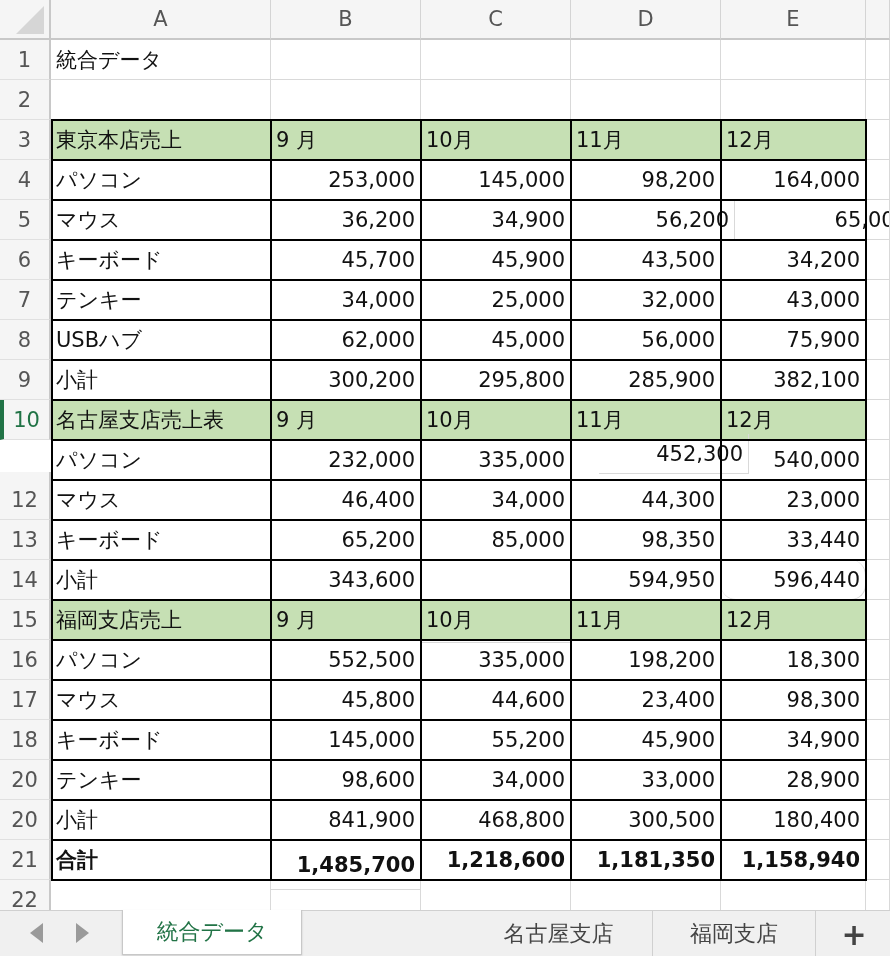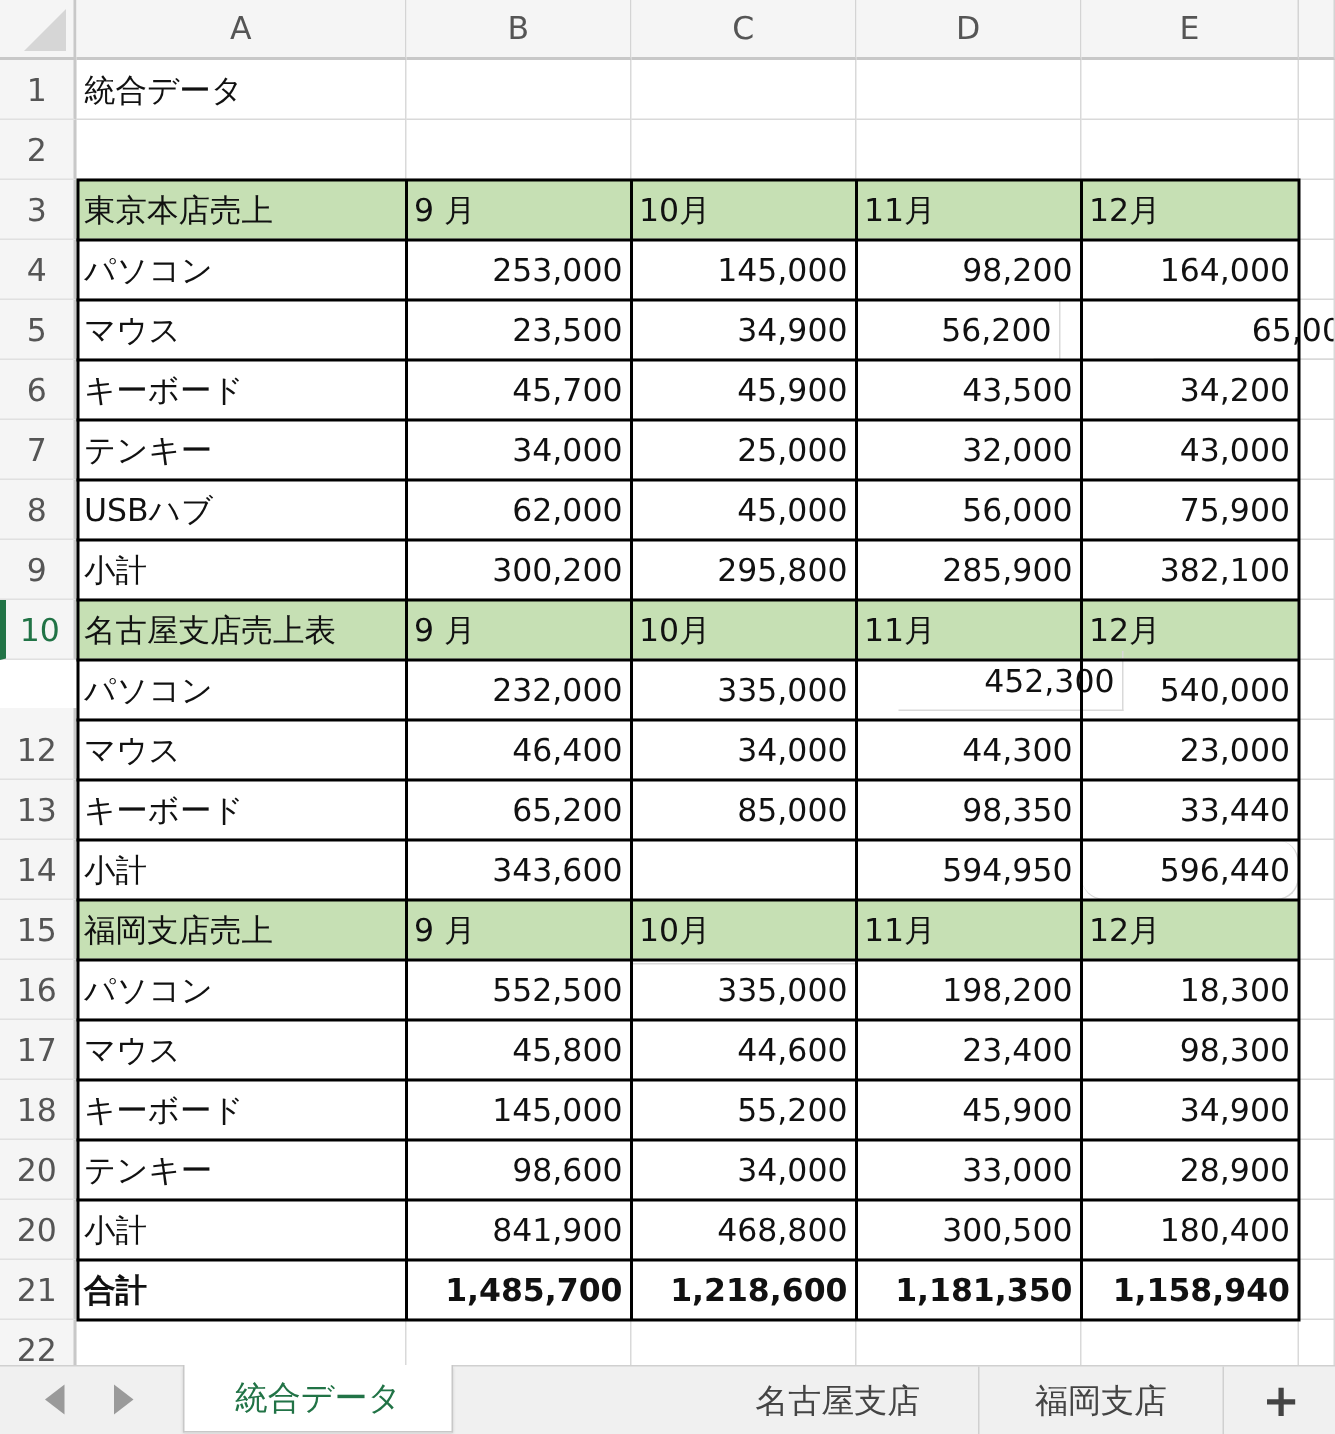--- a/index.html
+++ b/index.html
@@ -59,23 +59,23 @@
     <div class="cell" style="left: 866px; top: 120px; width: 24px; height: 40px;"></div>
     <div class="rowhdr" style="top: 160px; height: 40px;">4</div>
     <div class="cell" style="left: 51px; top: 160px; width: 220px; height: 40px;">パソコン</div>
     <div class="cell num" style="left: 271px; top: 160px; width: 150px; height: 40px;">253,000</div>
     <div class="cell num" style="left: 421px; top: 160px; width: 150px; height: 40px;">145,000</div>
     <div class="cell num" style="left: 571px; top: 160px; width: 150px; height: 40px;">98,200</div>
     <div class="cell num" style="left: 721px; top: 160px; width: 145px; height: 40px;">164,000</div>
     <div class="cell" style="left: 866px; top: 160px; width: 24px; height: 40px;"></div>
     <div class="rowhdr" style="top: 200px; height: 40px;">5</div>
     <div class="cell" style="left: 51px; top: 200px; width: 220px; height: 40px;">マウス</div>
-    <div class="cell num" style="left: 271px; top: 200px; width: 150px; height: 40px;">23,500</div>
+    <div class="cell num" style="left: 271px; top: 200px; width: 150px; height: 40px;">36,200</div>
     <div class="cell num" style="left: 421px; top: 200px; width: 150px; height: 40px;">34,900</div>
-    <div class="cell num" style="left: 571px; top: 200px; width: 136px; height: 40px; padding-left: 20px;">56,200</div>
+    <div class="cell num" style="left: 571px; top: 200px; width: 164px; height: 40px; padding-left: 20px;">56,200</div>
     <div class="cell num" style="left: 721px; top: 200px; width: 145px; height: 40px; margin-left: 48px;">65,000</div>
     <div class="cell" style="left: 866px; top: 200px; width: 24px; height: 40px;"></div>
     <div class="rowhdr" style="top: 240px; height: 40px;">6</div>
     <div class="cell" style="left: 51px; top: 240px; width: 220px; height: 40px;">キーボード</div>
     <div class="cell num" style="left: 271px; top: 240px; width: 150px; height: 40px;">45,700</div>
     <div class="cell num" style="left: 421px; top: 240px; width: 150px; height: 40px;">45,900</div>
     <div class="cell num" style="left: 571px; top: 240px; width: 150px; height: 40px;">43,500</div>
     <div class="cell num" style="left: 721px; top: 240px; width: 145px; height: 40px;">34,200</div>
     <div class="cell" style="left: 866px; top: 240px; width: 24px; height: 40px;"></div>
     <div class="rowhdr" style="top: 280px; height: 40px;">7</div>
@@ -171,21 +171,21 @@
     <div class="cell" style="left: 866px; top: 760px; width: 24px; height: 40px;"></div>
     <div class="rowhdr" style="top: 800px; height: 40px;">20</div>
     <div class="cell" style="left: 51px; top: 800px; width: 220px; height: 40px;">小計</div>
     <div class="cell num" style="left: 271px; top: 800px; width: 150px; height: 40px;">841,900</div>
     <div class="cell num" style="left: 421px; top: 800px; width: 150px; height: 40px;">468,800</div>
     <div class="cell num" style="left: 571px; top: 800px; width: 150px; height: 40px;">300,500</div>
     <div class="cell num" style="left: 721px; top: 800px; width: 145px; height: 40px;">180,400</div>
     <div class="cell" style="left: 866px; top: 800px; width: 24px; height: 40px;"></div>
     <div class="rowhdr" style="top: 840px; height: 40px;">21</div>
     <div class="cell bold" style="left: 51px; top: 840px; width: 220px; height: 40px;">合計</div>
-    <div class="cell num bold" style="left: 271px; top: 840px; width: 150px; height: 40px;">1,485,700</div>
+    <div class="cell num bold" style="left: 271px; top: 840px; width: 150px; height: 50px;">1,485,700</div>
     <div class="cell num bold" style="left: 421px; top: 840px; width: 150px; height: 40px;">1,218,600</div>
     <div class="cell num bold" style="left: 571px; top: 840px; width: 150px; height: 40px;">1,181,350</div>
     <div class="cell num bold" style="left: 721px; top: 840px; width: 145px; height: 40px;">1,158,940</div>
     <div class="cell" style="left: 866px; top: 840px; width: 24px; height: 40px;"></div>
     <div class="rowhdr" style="top: 880px; height: 40px;">22</div>
     <div class="cell" style="left: 51px; top: 880px; width: 220px; height: 40px;"></div>
     <div class="cell" style="left: 271px; top: 880px; width: 150px; height: 40px;"></div>
     <div class="cell" style="left: 421px; top: 880px; width: 150px; height: 40px;"></div>
     <div class="cell" style="left: 571px; top: 880px; width: 150px; height: 40px;"></div>
     <div class="cell" style="left: 721px; top: 880px; width: 145px; height: 40px;"></div>

